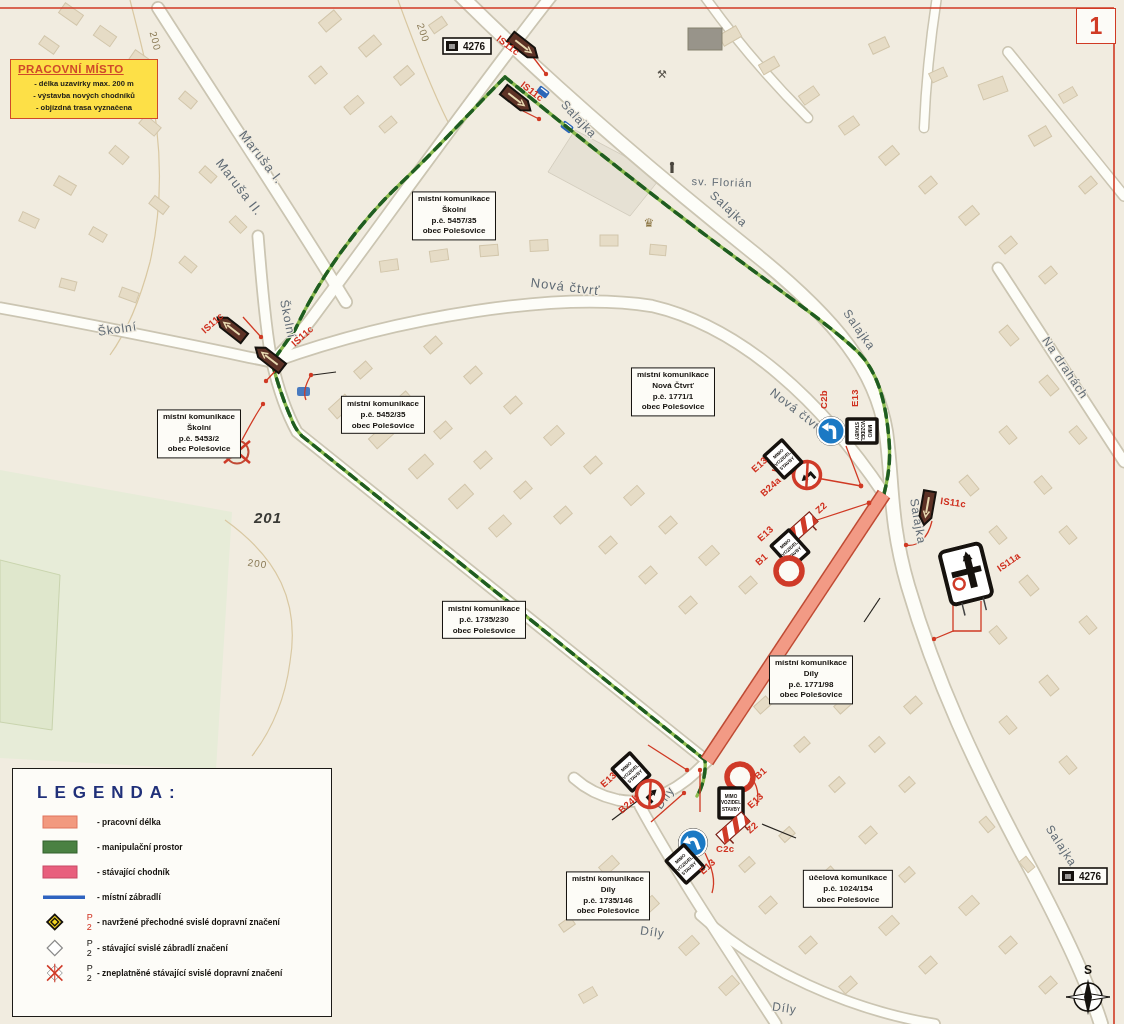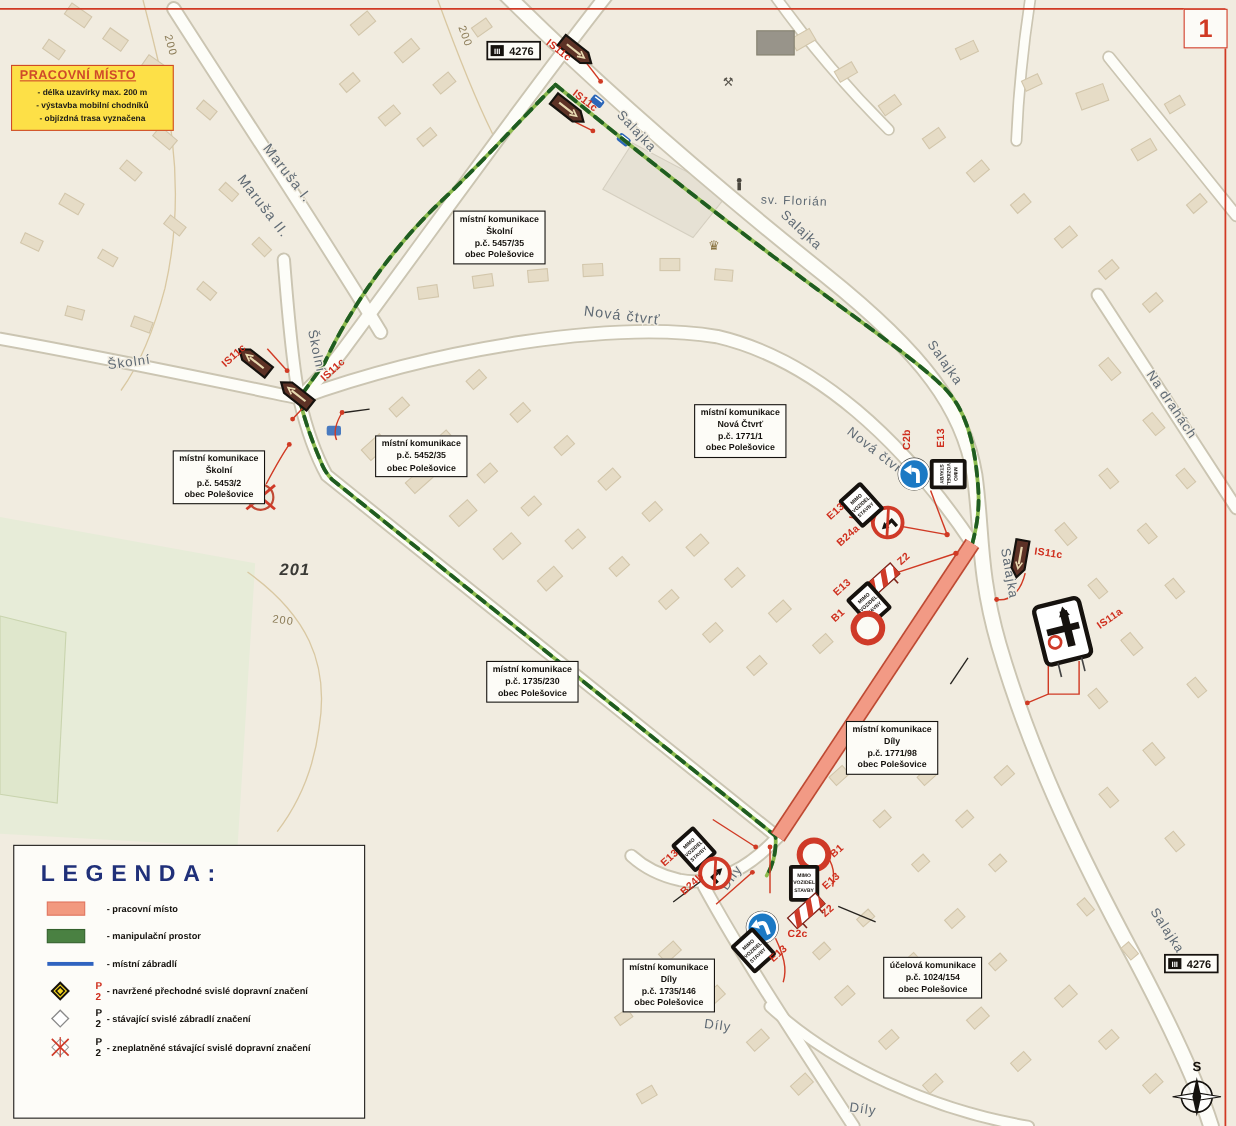--- a/index.html
+++ b/index.html
@@ -6,25 +6,25 @@
   #stage{position:relative;width:1124px;height:1024px;background:#f1ece0;overflow:hidden;}
   #mapsvg{position:absolute;left:0;top:0;}
   .callout{position:absolute;transform:translate(-50%,-50%);background:#fdfcf7;border:1.4px solid #15120e;
     padding:2px 5px;font-weight:bold;font-size:8px;line-height:1.35;text-align:center;white-space:nowrap;color:#15120e;margin-top:48px;}
   #worksite-box{position:absolute;left:10px;top:13px;width:132px;background:#fde047;border:1.7px solid #cf4a2a;padding:3px 7px 5px 7px;margin-top:46px;}
   #worksite-box .ws-title{color:#cf4a2a;font-weight:bold;font-size:11.5px;letter-spacing:.4px;text-decoration:underline;margin-bottom:3px;}
   #worksite-box .ws-line{color:#1c1b18;font-weight:bold;font-size:7.6px;line-height:1.55;text-align:center;}
   #sheet-box{position:absolute;left:1076px;top:8px;width:38px;height:34px;border:1.8px solid #d03a24;background:#fcfbf7;
     color:#d03a24;font-weight:bold;font-size:23px;display:flex;align-items:center;justify-content:center;}
   #legend-box{position:absolute;left:12px;top:768px;width:318px;height:247px;background:#fdfcf8;border:1.8px solid #1c1a17;}
-  #legend-title{margin:14px 0 6px 24px;color:#203079;font-weight:bold;font-size:21px;letter-spacing:7px;}
+  #legend-title{margin:14px 0 6px 24px;color:#203079;font-weight:bold;font-size:17px;letter-spacing:7px;}
   .lg-row{display:flex;align-items:center;height:25.2px;padding-left:28px;}
   .lg-swatch{width:56px;flex:none;display:flex;align-items:center;}
   .lg-label{font-weight:bold;font-size:8.4px;color:#15120e;white-space:nowrap;}
-  .lg-code{font-weight:bold;font-size:9px;margin-left:3px;}
+  .lg-code{font-weight:normal;font-size:9px;margin-left:3px;}
   .svgtext{paint-order:stroke;stroke:#f1ece0;stroke-width:2.5px;}
 </style>
 </head>
 <body>
 
 <div id="stage">
 
 <svg id="mapsvg" width="1124" height="1024" viewBox="0 0 1124 1024">
 
   <g>
@@ -454,44 +454,52 @@
 
   <g stroke="#d03a24" stroke-width="1.6">
     <line x1="0" y1="8" x2="1114" y2="8"></line>
         <line x1="1114" y1="8" x2="1114" y2="1024"></line>
   </g>
 </svg>
 
 <div id="worksite-box">
   <div class="ws-title">PRACOVNÍ MÍSTO</div>
   <div class="ws-line">- délka uzavírky max. 200 m</div>
-  <div class="ws-line">- výstavba mobilní chodníků</div>
+  <div class="ws-line">- výstavba nových chodníků</div>
   <div class="ws-line">- objízdná trasa vyznačena</div>
 </div>
 
 <div id="sheet-box">1</div>
 
 <div id="legend-box">
   <div id="legend-title">LEGENDA:</div>
   <div id="legend-rows">
         <div class="lg-row">
           <span class="lg-swatch">
             <svg width="56" height="22" viewBox="0 0 56 22">
               <rect x="2" y="5" width="34" height="12" fill="#f2997f" stroke="#e0745e"></rect>
             </svg>
           </span>
-          <span class="lg-label">- pracovní místo</span>
+          <span class="lg-label">- pracovní délka</span>
         </div>
         <div class="lg-row">
           <span class="lg-swatch">
             <svg width="56" height="22" viewBox="0 0 56 22">
               <rect x="2" y="5" width="34" height="12" fill="#4a8142" stroke="#33602c"></rect>
             </svg>
           </span>
           <span class="lg-label">- manipulační prostor</span>
+        </div>
+        <div class="lg-row">
+          <span class="lg-swatch">
+            <svg width="56" height="22" viewBox="0 0 56 22">
+              <rect x="2" y="5" width="34" height="12" fill="#e85f7d" stroke="#c84a66"></rect>
+            </svg>
+          </span>
+          <span class="lg-label">- stávající chodník</span>
         </div>
         <div class="lg-row">
           <span class="lg-swatch">
             <svg width="56" height="22" viewBox="0 0 56 22">
               <rect x="2" y="9.5" width="42" height="3.5" fill="#2f63c0"></rect>
             </svg>
           </span>
           <span class="lg-label">- místní zábradlí</span>
         </div>
         <div class="lg-row">

